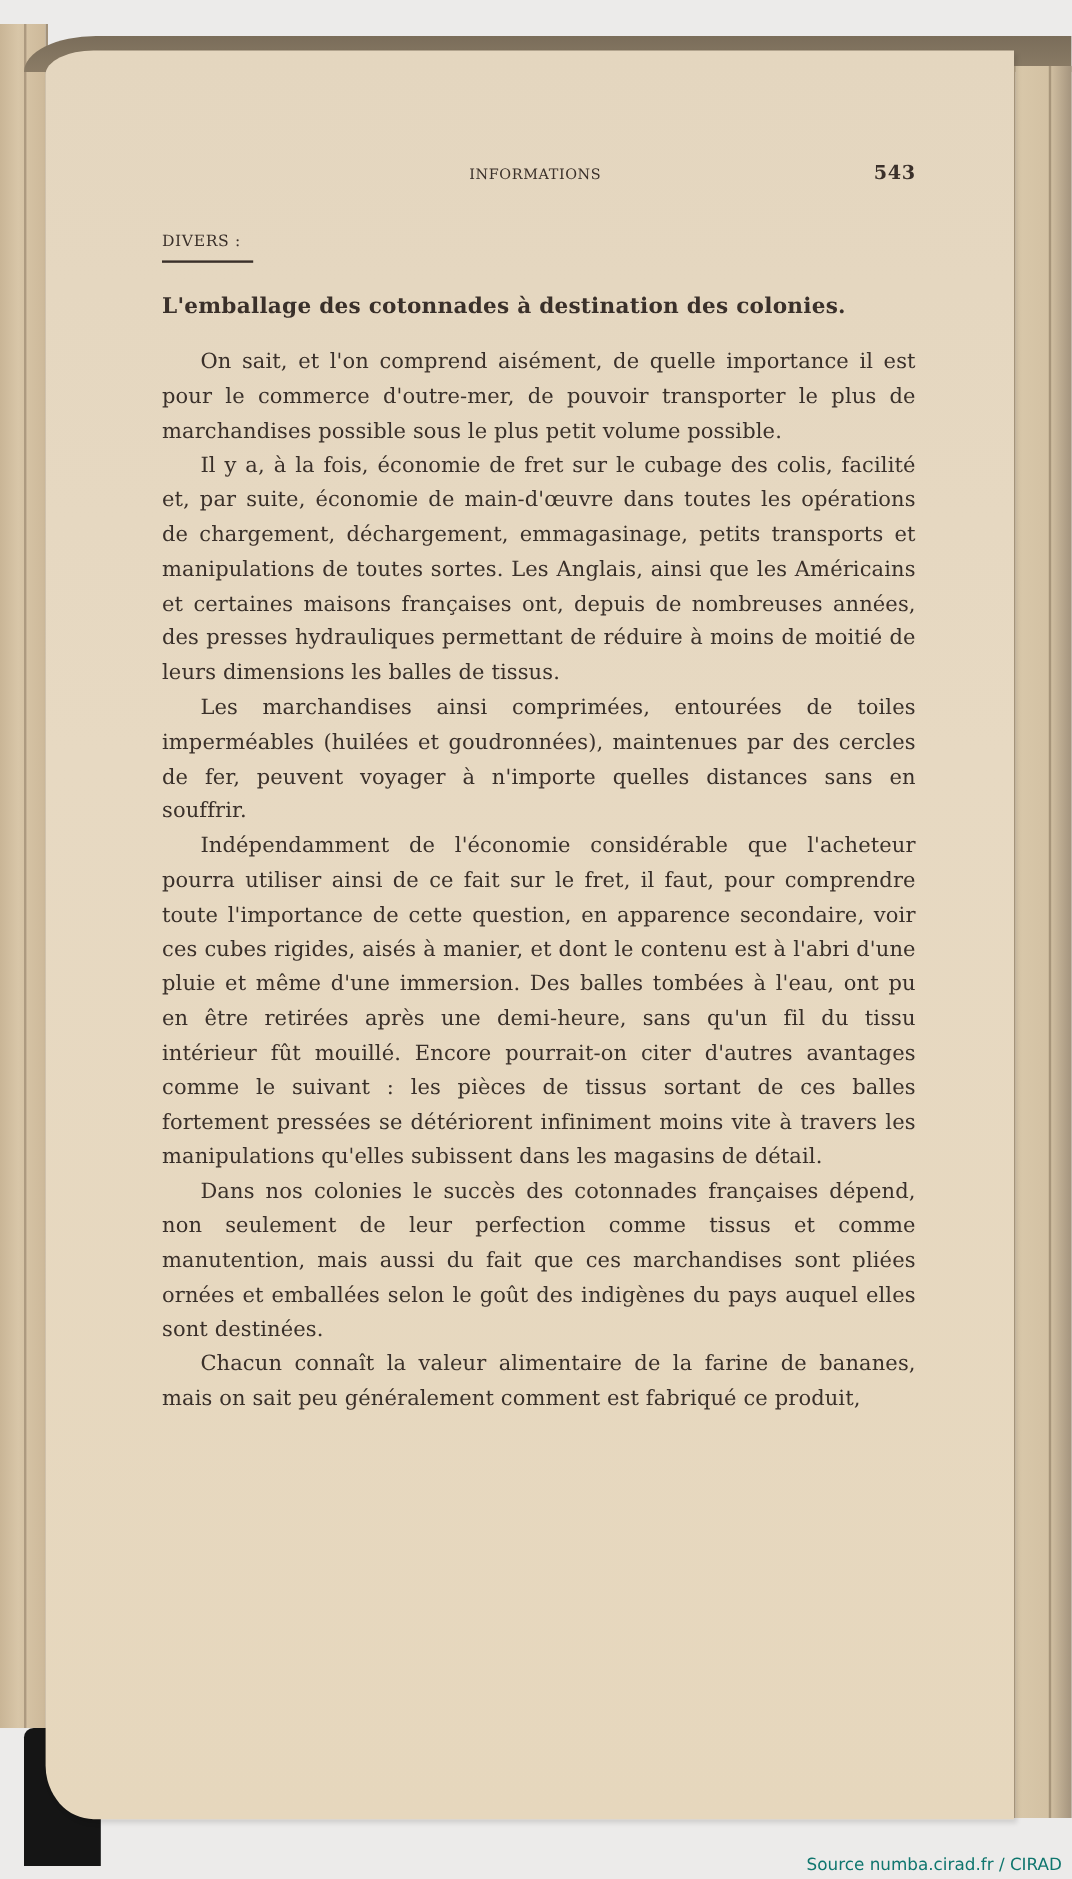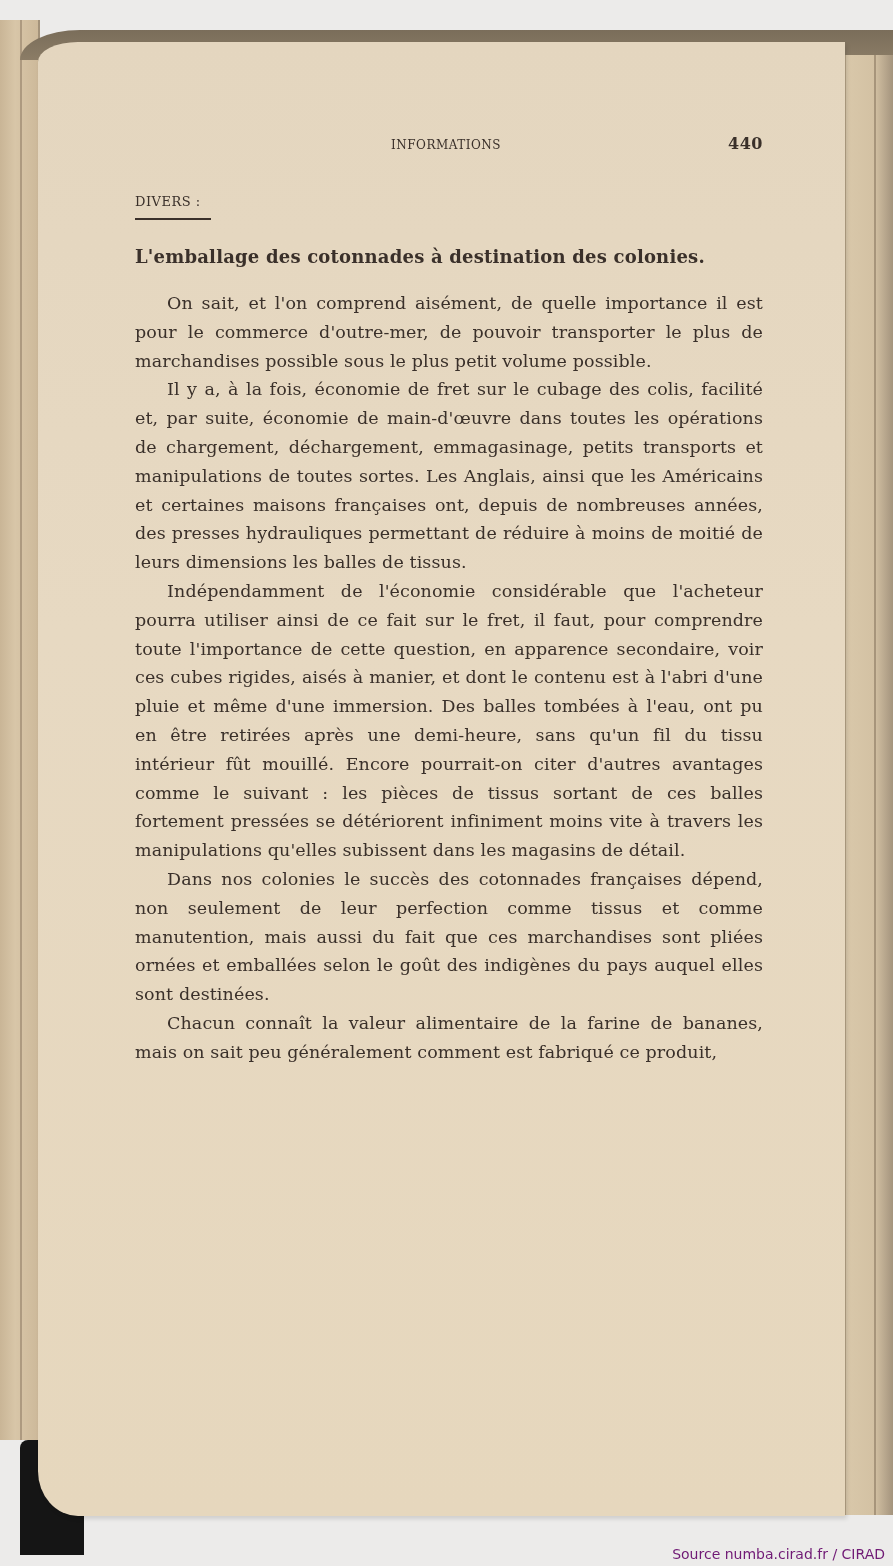--- a/index.html
+++ b/index.html
@@ -71,44 +71,45 @@
     }
     h2.second { margin-top: 40px; margin-bottom: 18px; }
     p {
       margin: 0; font-size: 17.5px; line-height: 28.8px;
       text-align: justify; text-indent: 32px;
       letter-spacing: 0.1px;
     }
     .credit {
       position: absolute; right: 8px; bottom: 4px;
       font-family: "DejaVu Sans", sans-serif;
-      font-size: 14px; color: #701a75;
+      font-size: 14px; color: #0f766e;
     }
   </style>
 </head>
 <body>
 
 <div class="left-page-stack"></div>
 <div class="book-edge-top"></div>
 <div class="page-edge-right"></div>
 <div class="ribbon"></div>
 
 <div class="page"></div>
 
 <div class="content">
   <div class="running-head">
     <span class="running-title">INFORMATIONS</span>
-    <span class="page-number">440</span>
+    <span class="page-number">543</span>
   </div>
 
   <div class="section-label">DIVERS :</div>
   <div class="section-rule"></div>
 
   <h2>L'emballage des cotonnades à destination des colonies.</h2>
   <p>On sait, et l'on comprend aisément, de quelle importance il est pour le commerce d'outre-mer, de pouvoir transporter le plus de marchandises possible sous le plus petit volume possible.</p>
   <p>Il y a, à la fois, économie de fret sur le cubage des colis, facilité et, par suite, économie de main-d'œuvre dans toutes les opérations de chargement, déchargement, emmagasinage, petits transports et manipulations de toutes sortes. Les Anglais, ainsi que les Américains et certaines maisons françaises ont, depuis de nombreuses années, des presses hydrauliques permettant de réduire à moins de moitié de leurs dimensions les balles de tissus.</p>
+  <p>Les marchandises ainsi comprimées, entourées de toiles imperméables (huilées et goudronnées), maintenues par des cercles de fer, peuvent voyager à n'importe quelles distances sans en souffrir.</p>
   <p>Indépendamment de l'économie considérable que l'acheteur pourra utiliser ainsi de ce fait sur le fret, il faut, pour comprendre toute l'importance de cette question, en apparence secondaire, voir ces cubes rigides, aisés à manier, et dont le contenu est à l'abri d'une pluie et même d'une immersion. Des balles tombées à l'eau, ont pu en être retirées après une demi-heure, sans qu'un fil du tissu intérieur fût mouillé. Encore pourrait-on citer d'autres avantages comme le suivant : les pièces de tissus sortant de ces balles fortement pressées se détériorent infiniment moins vite à travers les manipulations qu'elles subissent dans les magasins de détail.</p>
   <p>Dans nos colonies le succès des cotonnades françaises dépend, non seulement de leur perfection comme tissus et comme manutention, mais aussi du fait que ces marchandises sont pliées ornées et emballées selon le goût des indigènes du pays auquel elles sont destinées.</p>
 
   <p>Chacun connaît la valeur alimentaire de la farine de bananes, mais on sait peu généralement comment est fabriqué ce produit,</p>
 </div>
 
 <div class="credit">Source numba.cirad.fr / CIRAD</div>
 
 </body></html>

